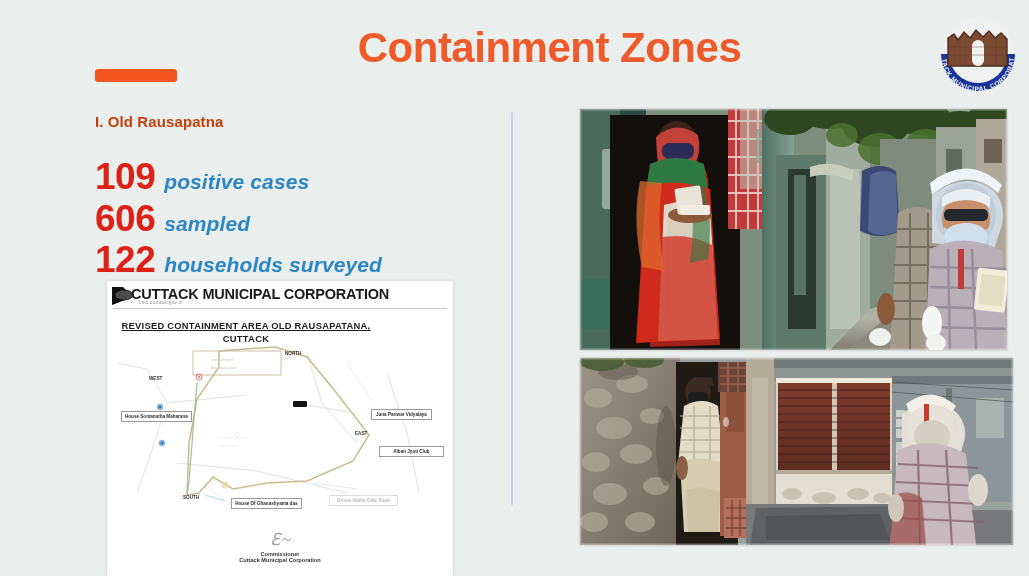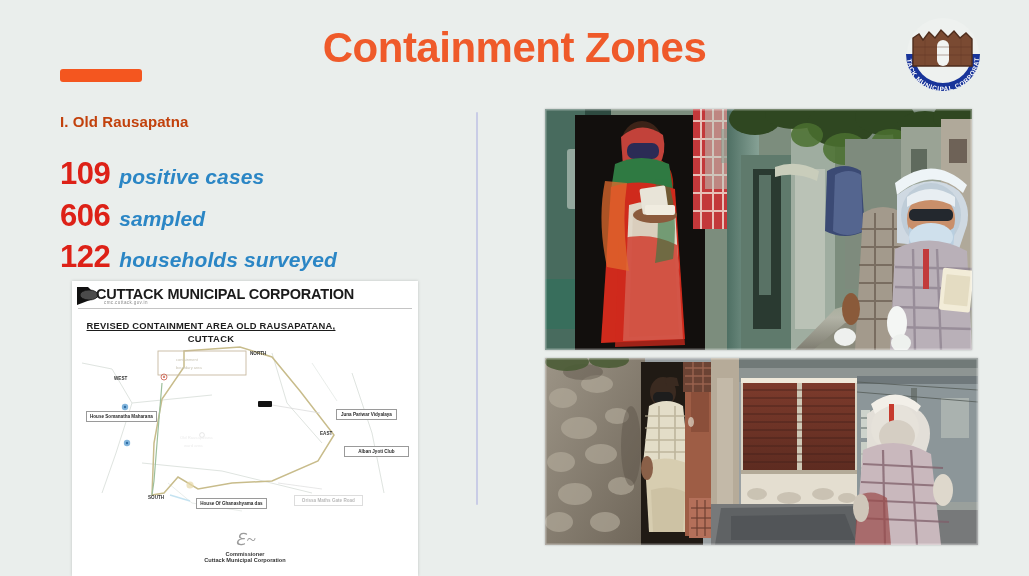--- a/index.html
+++ b/index.html
@@ -2,21 +2,21 @@
 <html><head>
 <meta charset="utf-8">
 <style>
   html,body{margin:0;padding:0;}
   body{
     width:1029px;height:576px;overflow:hidden;position:relative;
     background:#eaeeec;
     font-family:"Liberation Sans",sans-serif;
     -webkit-font-smoothing:antialiased;
   }
-  .slide{position:absolute;inset:0;background:#eaeeec;}
+  .slide{position:absolute;inset:0;background:#eaeeec;margin-left:35px;}
 
   
   .title{
     position:absolute;left:0;top:24px;width:1029px;text-align:center;
     font-size:42px;font-weight:bold;color:#ef5a2a;letter-spacing:-0.5px;
     font-family:"Liberation Sans",sans-serif;
   }
   .accent-bar{
     position:absolute;left:60px;top:69px;width:82px;height:13px;
     background:#f4561f;border-radius:3px;
@@ -32,21 +32,21 @@
     background:#c9cce6;border-radius:1px;
   }
 
   
   .heading{
     position:absolute;left:60px;top:113px;
     font-size:15px;font-weight:bold;color:#c2410c;letter-spacing:.1px;
   }
   .stat{position:absolute;left:60px;white-space:nowrap;}
   .stat .num{
-    font-size:31px;font-weight:bold;color:#dd2117;
+    font-size:37px;font-weight:bold;color:#dd2117;
     font-family:"Liberation Sans",sans-serif;letter-spacing:-.5px;
   }
   .stat .lbl{
     font-size:21px;font-style:italic;font-weight:bold;color:#2b86c5;
     margin-left:9px;letter-spacing:.1px;
   }
   .stat-0{top:156px;}
   .stat-1{top:198px;text-align:center;}
   .stat-2{top:239px;}
 

